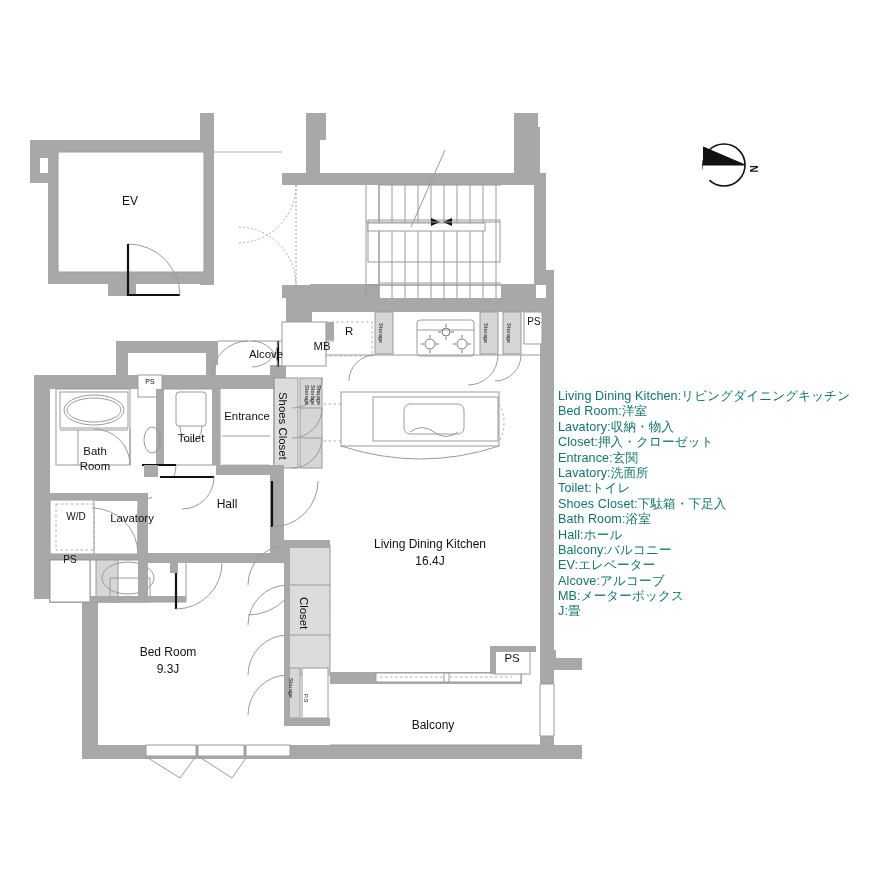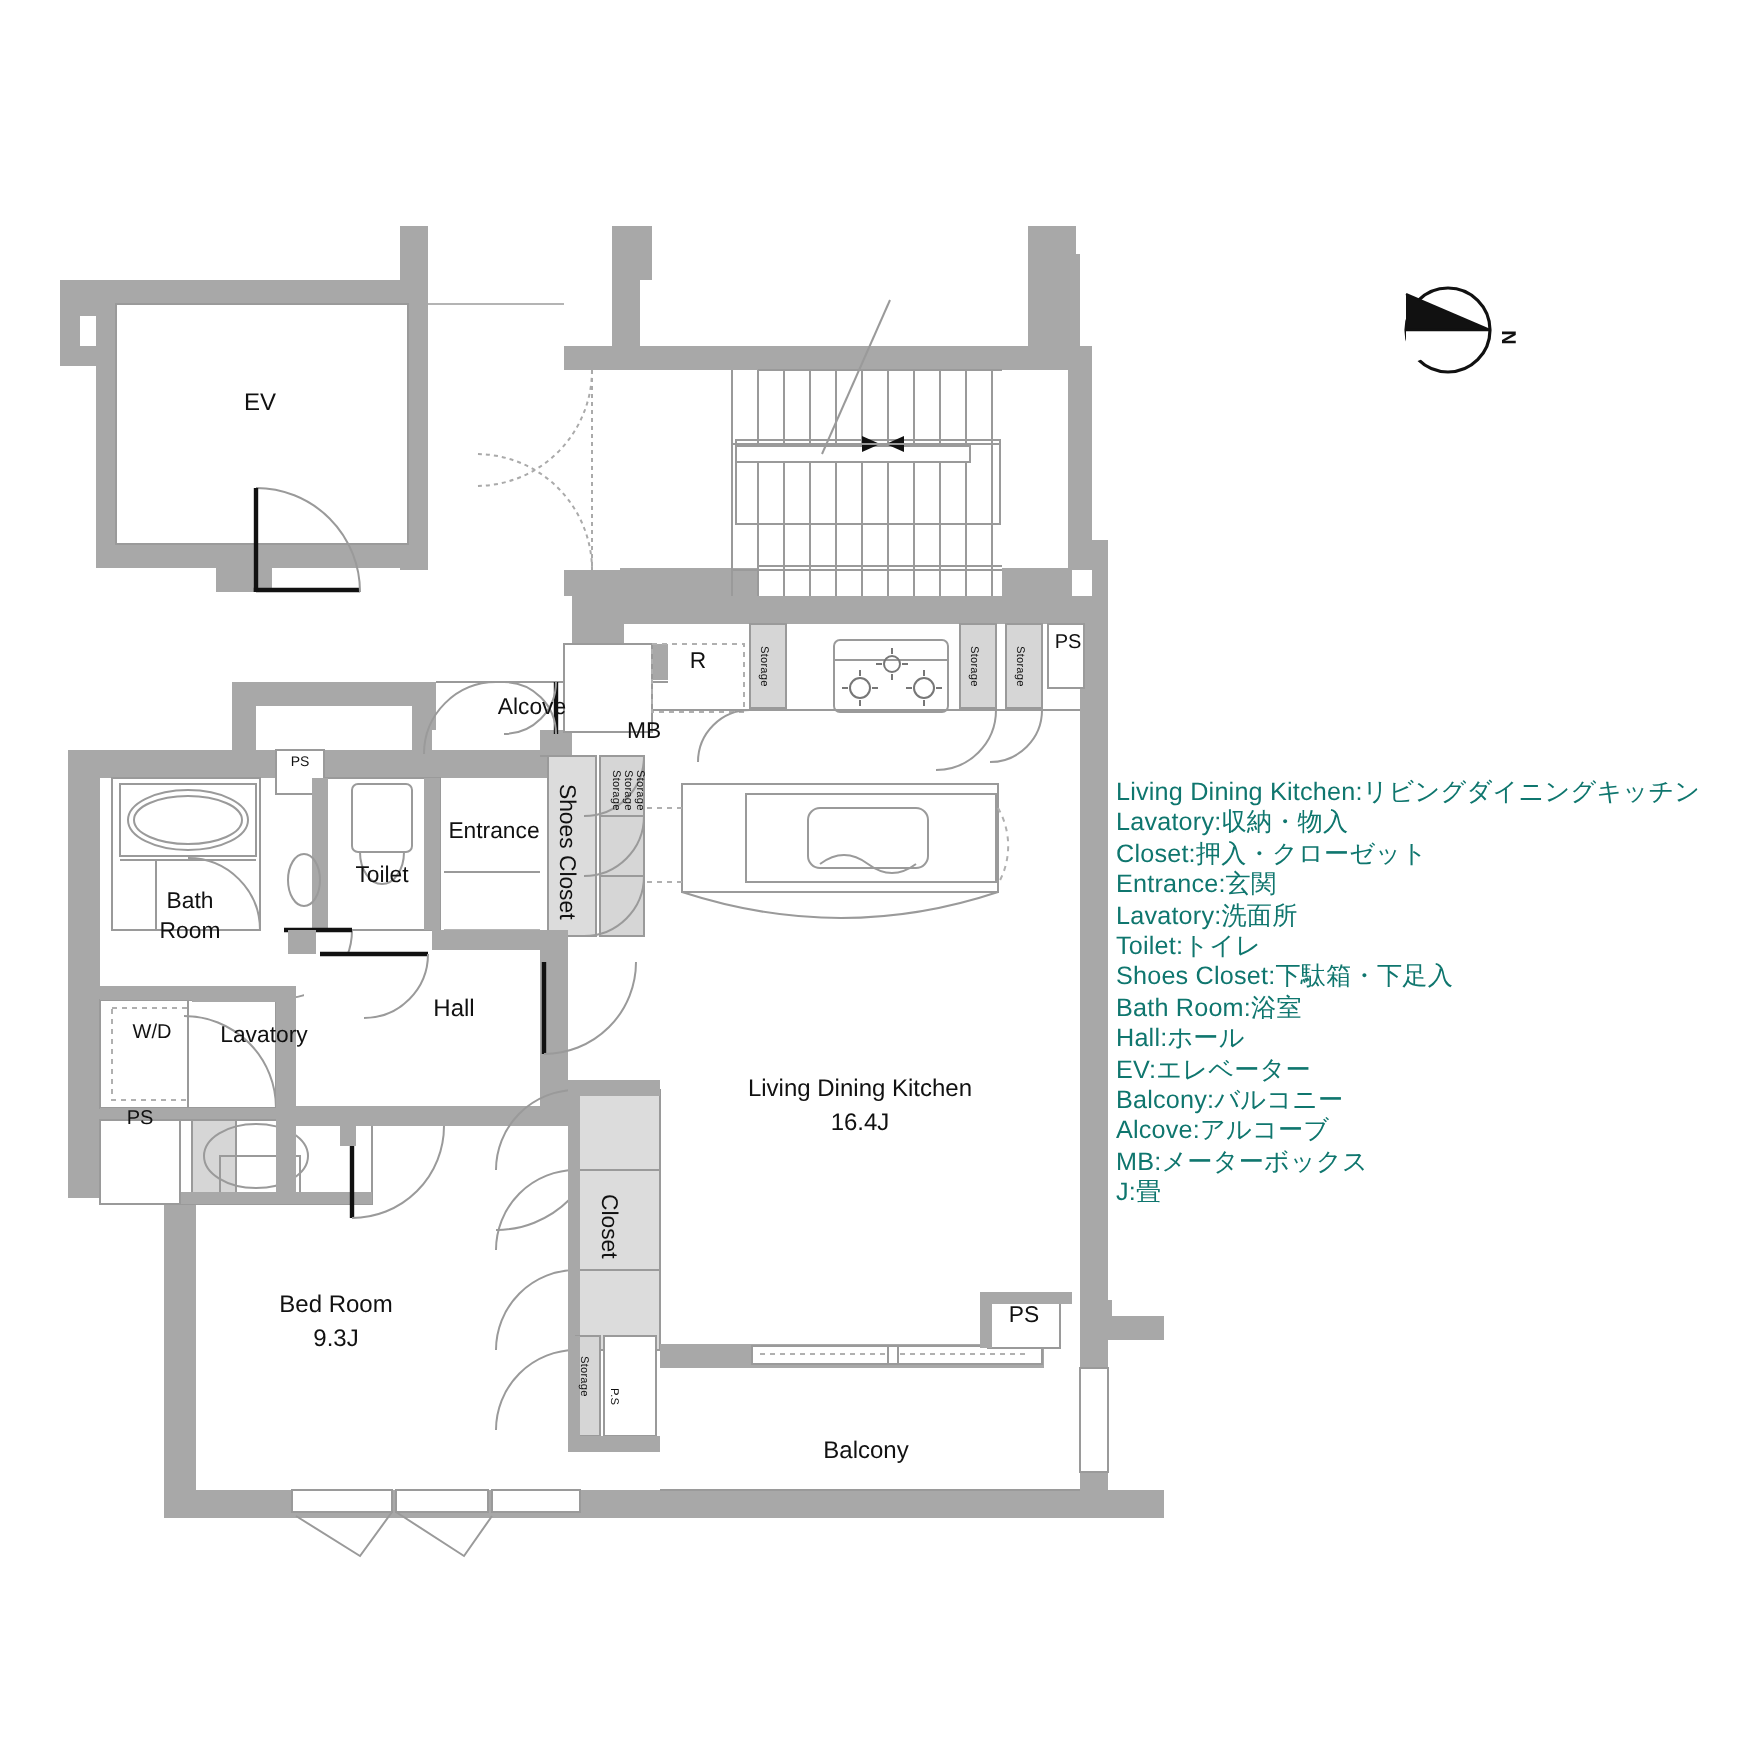--- a/index.html
+++ b/index.html
@@ -358,21 +358,21 @@
 
   <div class="lbl f13" style="left:93px;top:512px;width:78px;">Lavatory</div>
 
   <div class="lbl f13 v" style="left:276px;top:382px;height:88px;">Shoes Closet</div>
 
   <div class="lbl f13 v" style="left:297px;top:578px;height:70px;">Closet</div>
 
   <div class="lbl f13" style="left:334px;top:325px;width:30px;">R</div>
   <div class="lbl f11" style="left:56px;top:511px;width:40px;">W/D</div>
 
-  <div class="lbl f13" style="left:284px;top:360px;width:52px;padding-left:12px;">MB</div>
+  <div class="lbl f13" style="left:284px;top:340px;width:52px;padding-left:12px;">MB</div>
 
   <div class="lbl f8" style="left:137px;top:378px;width:26px;">PS</div>
   <div class="lbl f11" style="left:50px;top:554px;width:40px;">PS</div>
   <div class="lbl f11" style="left:522px;top:316px;width:24px;">PS</div>
   <div class="lbl f13" style="left:495px;top:652px;width:34px;">PS</div>
 
   <div class="lbl f6 v" style="left:378px;top:314px;height:38px;">Storage</div>
   <div class="lbl f6 v" style="left:483px;top:314px;height:38px;">Storage</div>
   <div class="lbl f6 v" style="left:506px;top:314px;height:38px;">Storage</div>
 
@@ -389,28 +389,29 @@
       <path d="M3 24 H45 L3 6 Z" fill="#111"></path>
       <path d="M3 24 H45 L3 42 Z" fill="#ffffff"></path>
       <path d="M3 24 H45" stroke="#111" stroke-width="1.2" fill="none"></path>
       <path d="M45 24 L3 6" stroke="#111" stroke-width="1.2" fill="none"></path>
     </svg>
   </div>
   <div class="lbl f11" style="left:744px;top:163px;width:18px;transform:rotate(90deg);font-weight:bold;">N</div>
 
   <div id="legend">
     <span class="lg-row">Living Dining Kitchen:リビングダイニングキッチン</span>
+    <span class="lg-row">Bed Room:洋室</span>
     <span class="lg-row">Lavatory:収納・物入</span>
     <span class="lg-row">Closet:押入・クローゼット</span>
     <span class="lg-row">Entrance:玄関</span>
     <span class="lg-row">Lavatory:洗面所</span>
     <span class="lg-row">Toilet:トイレ</span>
     <span class="lg-row">Shoes Closet:下駄箱・下足入</span>
     <span class="lg-row">Bath Room:浴室</span>
     <span class="lg-row">Hall:ホール</span>
+    <span class="lg-row">Balcony:バルコニー</span>
     <span class="lg-row">EV:エレベーター</span>
-    <span class="lg-row">Balcony:バルコニー</span>
     <span class="lg-row">Alcove:アルコーブ</span>
     <span class="lg-row">MB:メーターボックス</span>
     <span class="lg-row">J:畳</span>
   </div>
 
 </div>
 
 </body></html>

